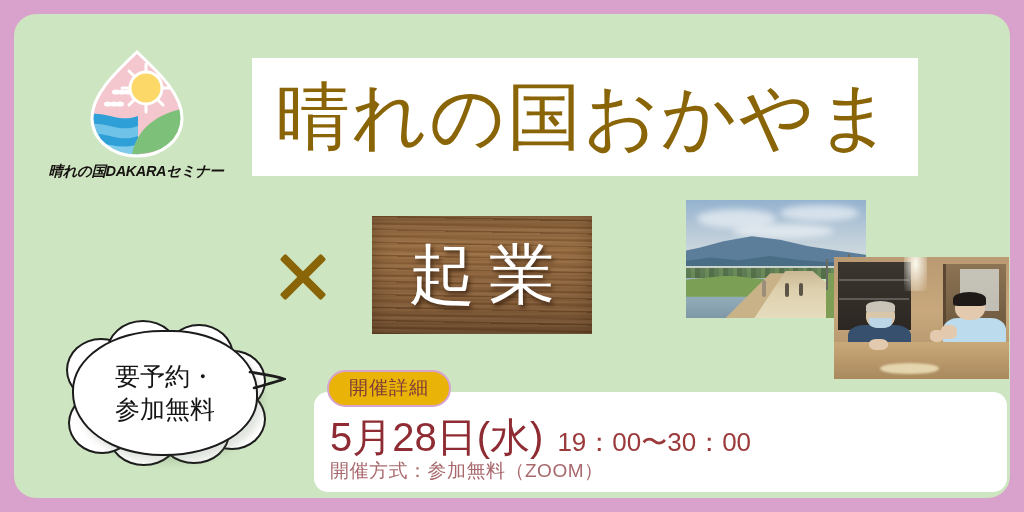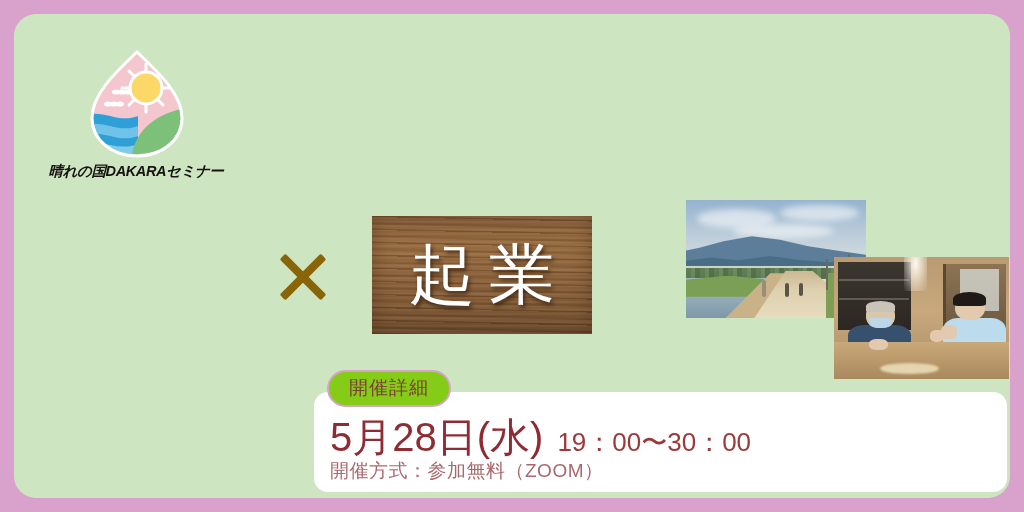--- a/index.html
+++ b/index.html
@@ -352,21 +352,21 @@
     width: 693px;
     height: 100px;
     background: #ffffff;
     border-radius: 14px;
   }
   .detail-badge {
     position: absolute;
     left: 313px;
     top: 356px;
     padding: 4px 20px 5px 20px;
-    background: #84cc16;
+    background: #eab308;
     border: 2.5px solid #d7a3cd;
     border-radius: 999px;
     font-size: 19px;
     line-height: 1.25;
     color: #7d3b3b;
     letter-spacing: 1px;
     z-index: 5;
     white-space: nowrap;
   }
   .detail-line1 {
@@ -446,20 +446,23 @@
               <ellipse cx="26" cy="54" rx="4" ry="2.6"></ellipse>
               <ellipse cx="32" cy="54" rx="4" ry="2.6"></ellipse>
             </g>
           </g>
           <path d="M49 2 C70 22, 94 44, 94 68 C94 90, 74 106, 49 106 C24 106, 4 90, 4 68 C4 44, 28 22, 49 2 Z" fill="none" stroke="#ffffff" stroke-width="3"></path>
         </svg>
       </div>
       <div class="logo-caption">晴れの国DAKARAセミナー</div>
     </div>
 
+    <div class="title-box">
+      <div class="title-text">晴れの国おかやま</div>
+    </div>
 
     <div class="cross-icon">
       <span class="a"></span>
       <span class="b"></span>
     </div>
 
     <div class="wood-sign">
       <div class="grain"></div>
       <div class="sign-text">起業</div>
     </div>
@@ -500,20 +503,41 @@
       <div class="ws-hand" style="right:37%;top:60%;width:8%;height:10%;"></div>
       <div class="ws-p1-body"></div>
       <div class="ws-p1-head"></div>
       <div class="ws-p1-hair"></div>
       <div class="ws-p1-mask"></div>
       <div class="ws-table"></div>
       <div class="ws-shaving"></div>
       <div class="ws-hand" style="left:20%;bottom:24%;width:11%;height:9%;"></div>
     </div>
 
+    <div class="bubble">
+      <div class="bubble-lobe" style="left:-6px;top:8px;width:66px;height:60px;"></div>
+      <div class="bubble-lobe" style="left:34px;top:-10px;width:70px;height:62px;"></div>
+      <div class="bubble-lobe" style="left:92px;top:-6px;width:66px;height:60px;"></div>
+      <div class="bubble-lobe" style="left:128px;top:20px;width:62px;height:58px;"></div>
+      <div class="bubble-lobe" style="left:126px;top:58px;width:64px;height:58px;"></div>
+      <div class="bubble-lobe" style="left:86px;top:72px;width:68px;height:58px;"></div>
+      <div class="bubble-lobe" style="left:36px;top:74px;width:68px;height:58px;"></div>
+      <div class="bubble-lobe" style="left:-4px;top:62px;width:64px;height:58px;"></div>
+      <div class="bubble-body"></div>
+      <div class="bubble-cover" style="left:6px;top:6px;width:174px;height:114px;border-radius:48%;"></div>
+      <div class="bubble-text">
+        <div>要予約・</div>
+        <div>参加無料</div>
+      </div>
+      <div class="bubble-tail">
+        <svg viewBox="0 0 38 22" width="38" height="22" aria-hidden="true">
+          <path d="M2 4 C14 6, 28 8, 36 11 C28 14, 16 17, 6 20" fill="none" stroke="#1c1c1c" stroke-width="2.6" stroke-linecap="round"></path>
+        </svg>
+      </div>
+    </div>
 
     <div class="detail-panel"></div>
     <div class="detail-badge">開催詳細</div>
     <div class="detail-line1">
       <span class="dl-big">5月28日(水)</span>
       <span class="dl-time">19：00〜30：00</span>
     </div>
     <div class="detail-line2">開催方式：参加無料（ZOOM）</div>
 
   </div>

